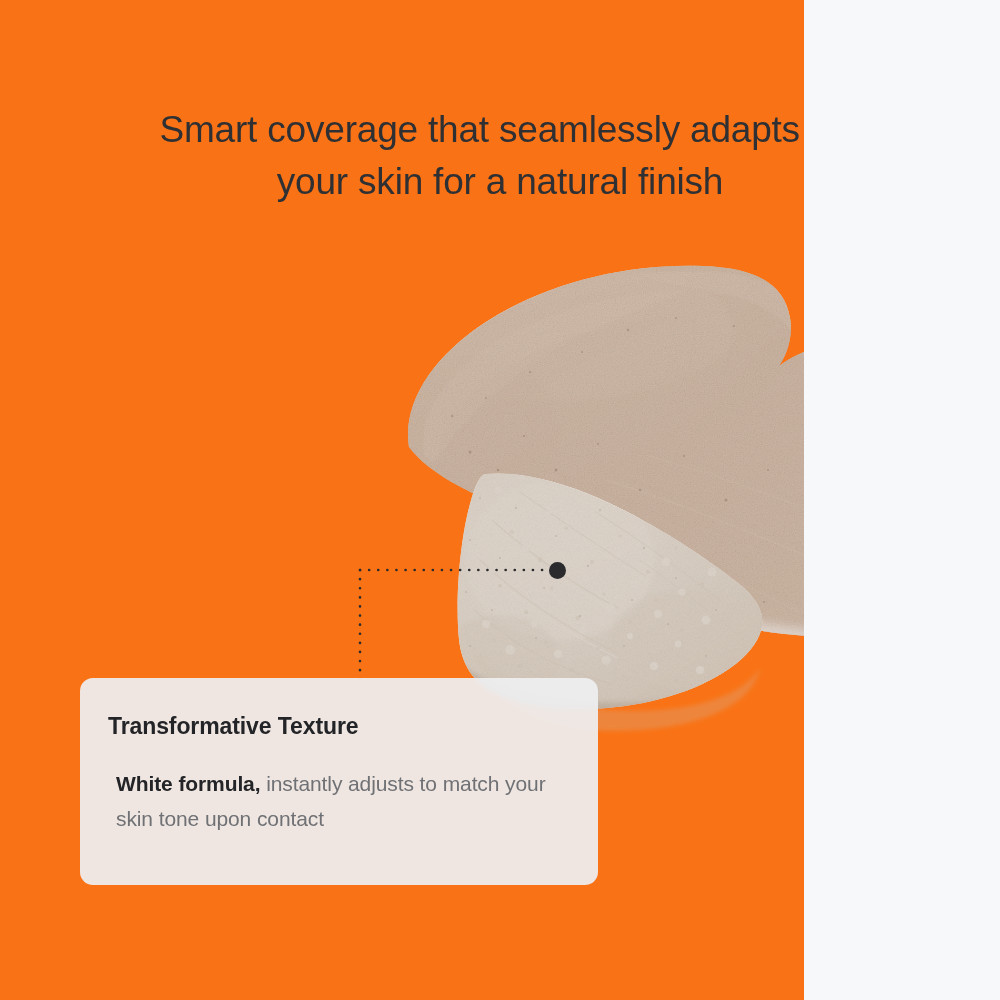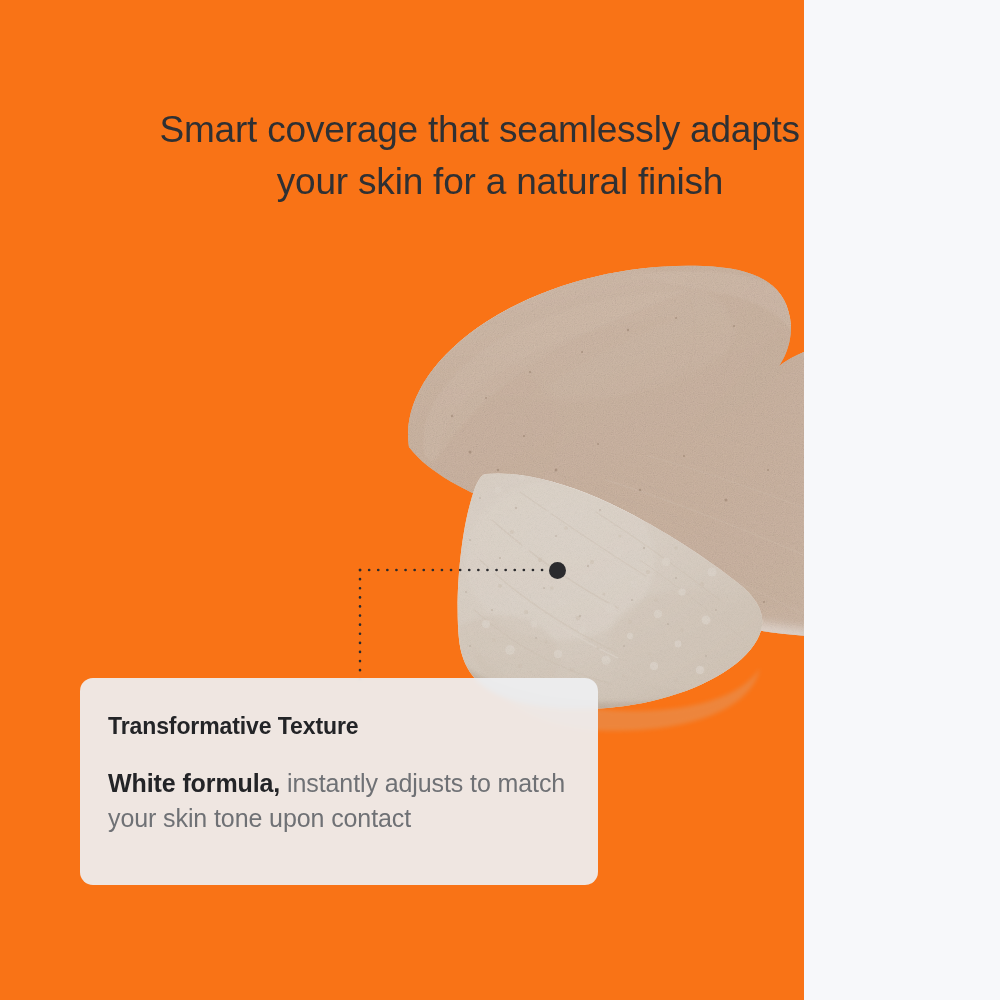--- a/index.html
+++ b/index.html
@@ -83,26 +83,26 @@
   }
   #card-title {
     color: #232427;
     font-size: 23px;
     font-weight: 700;
     letter-spacing: -0.1px;
     margin: 0 0 26px 0;
     line-height: 28px;
   }
   #card-body {
-    font-size: 25px;
+    font-size: 21px;
     font-weight: 300;
     line-height: 35px;
     color: #6f7175;
     letter-spacing: -0.1px;
-    margin: 0;
+    margin: 8px;
   }
   #card-body .lead {
     color: #232427;
     font-weight: 700;
   }
 </style>
 </head>
 <body>
 
 <div id="stage">

